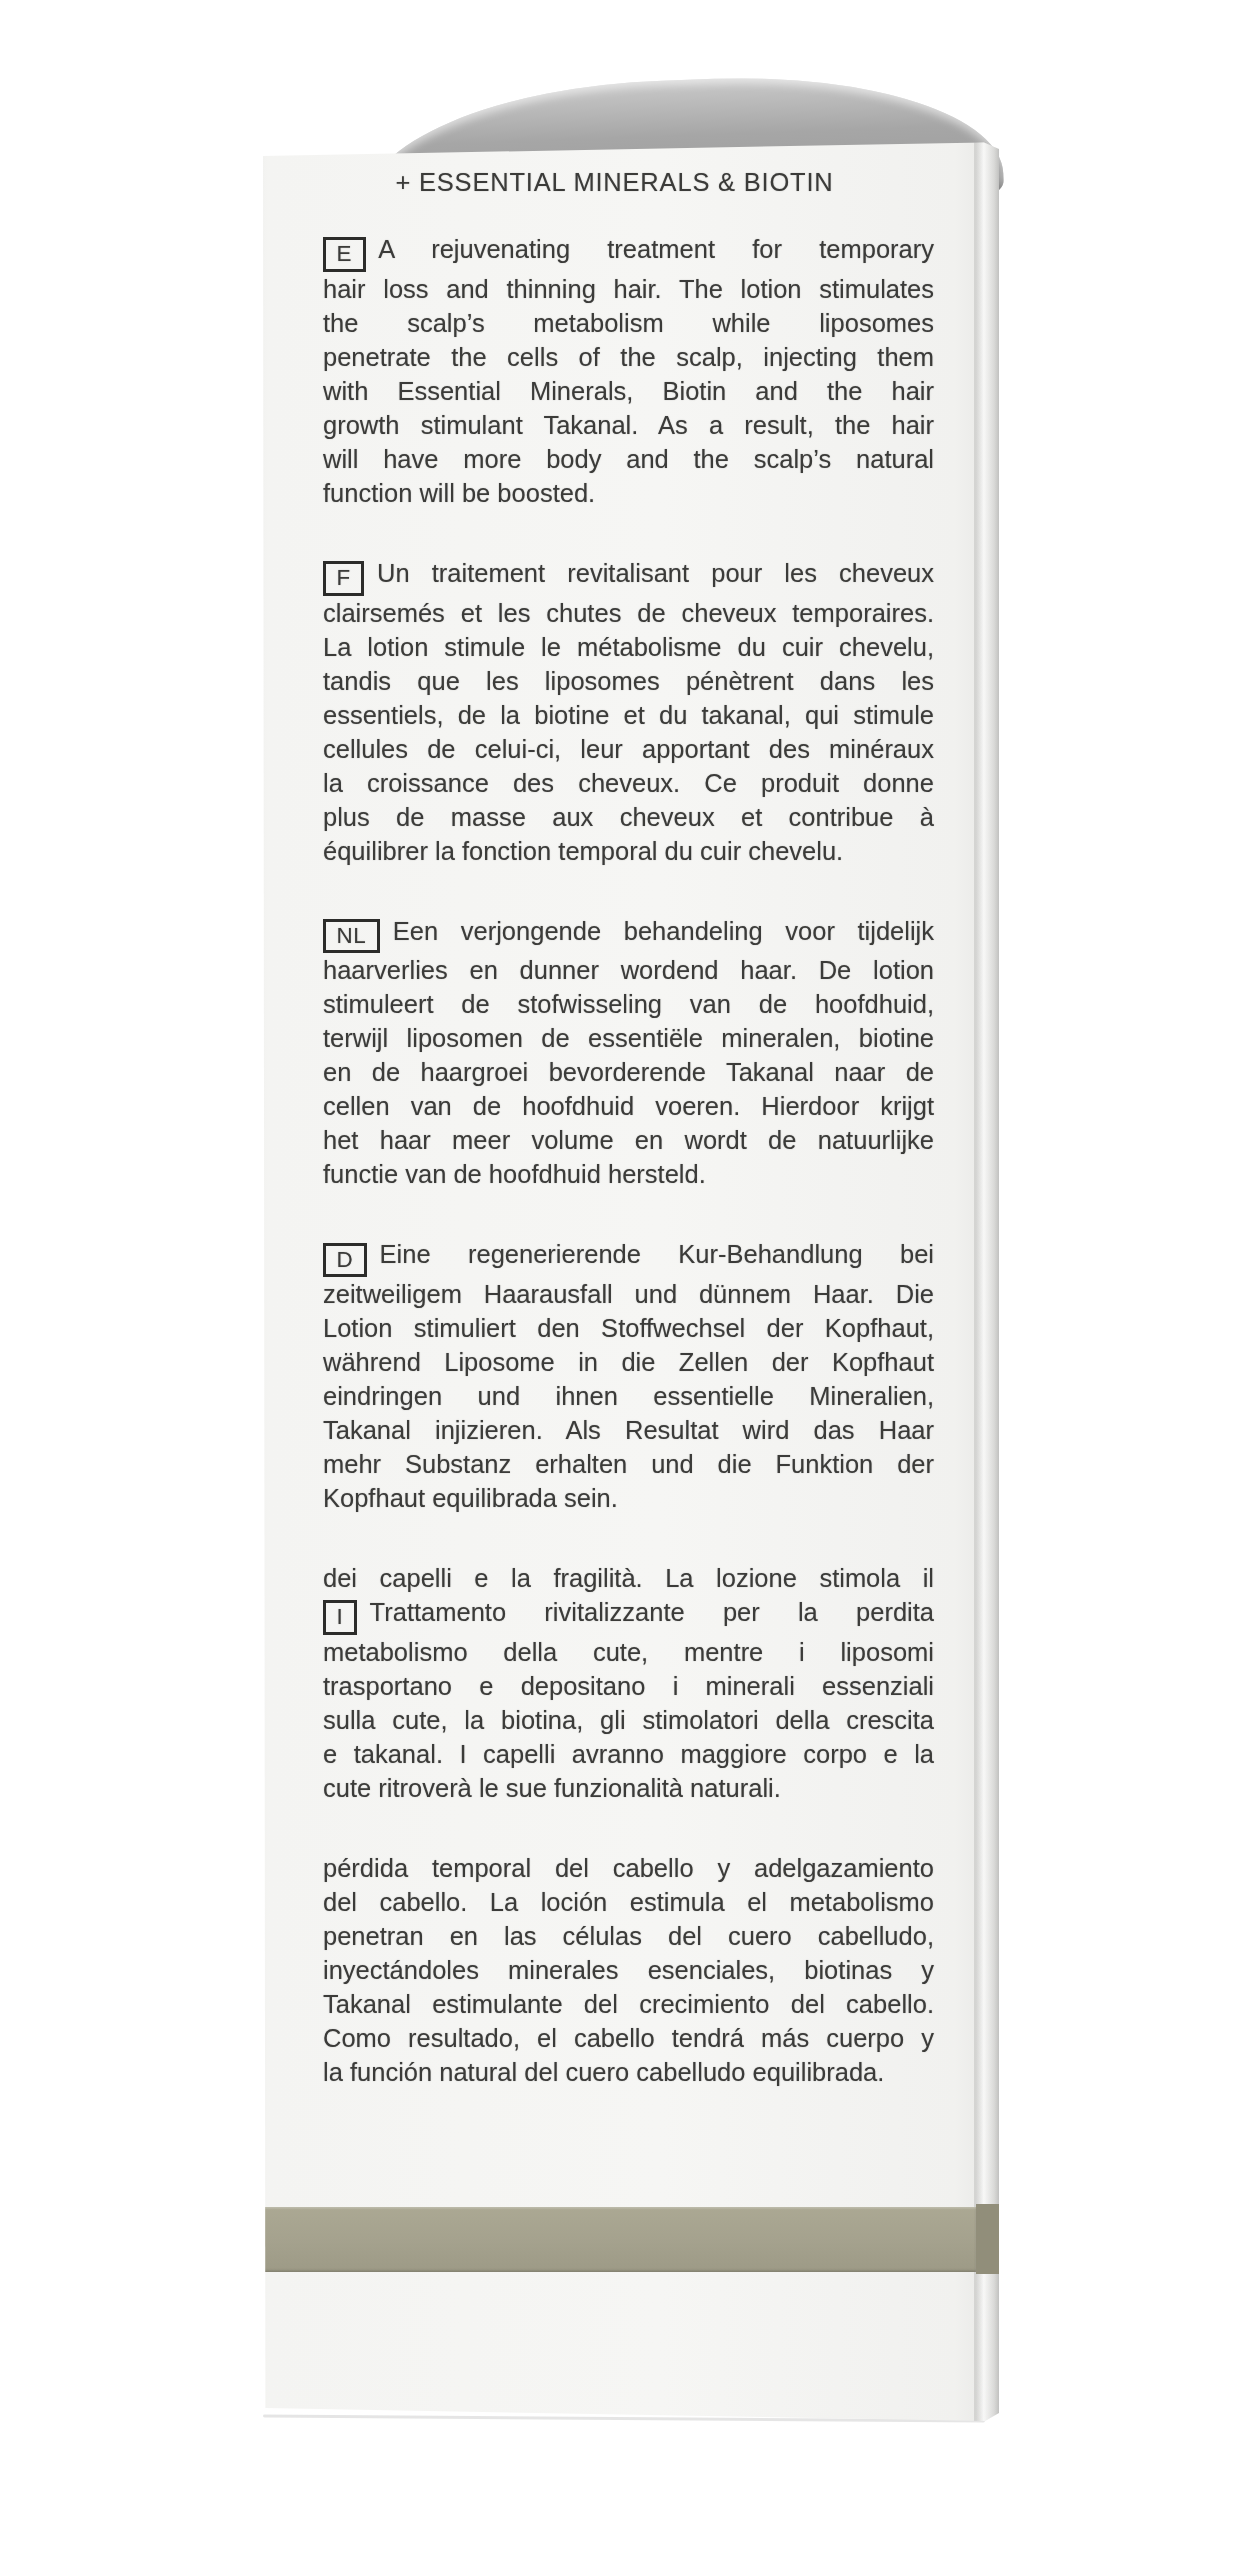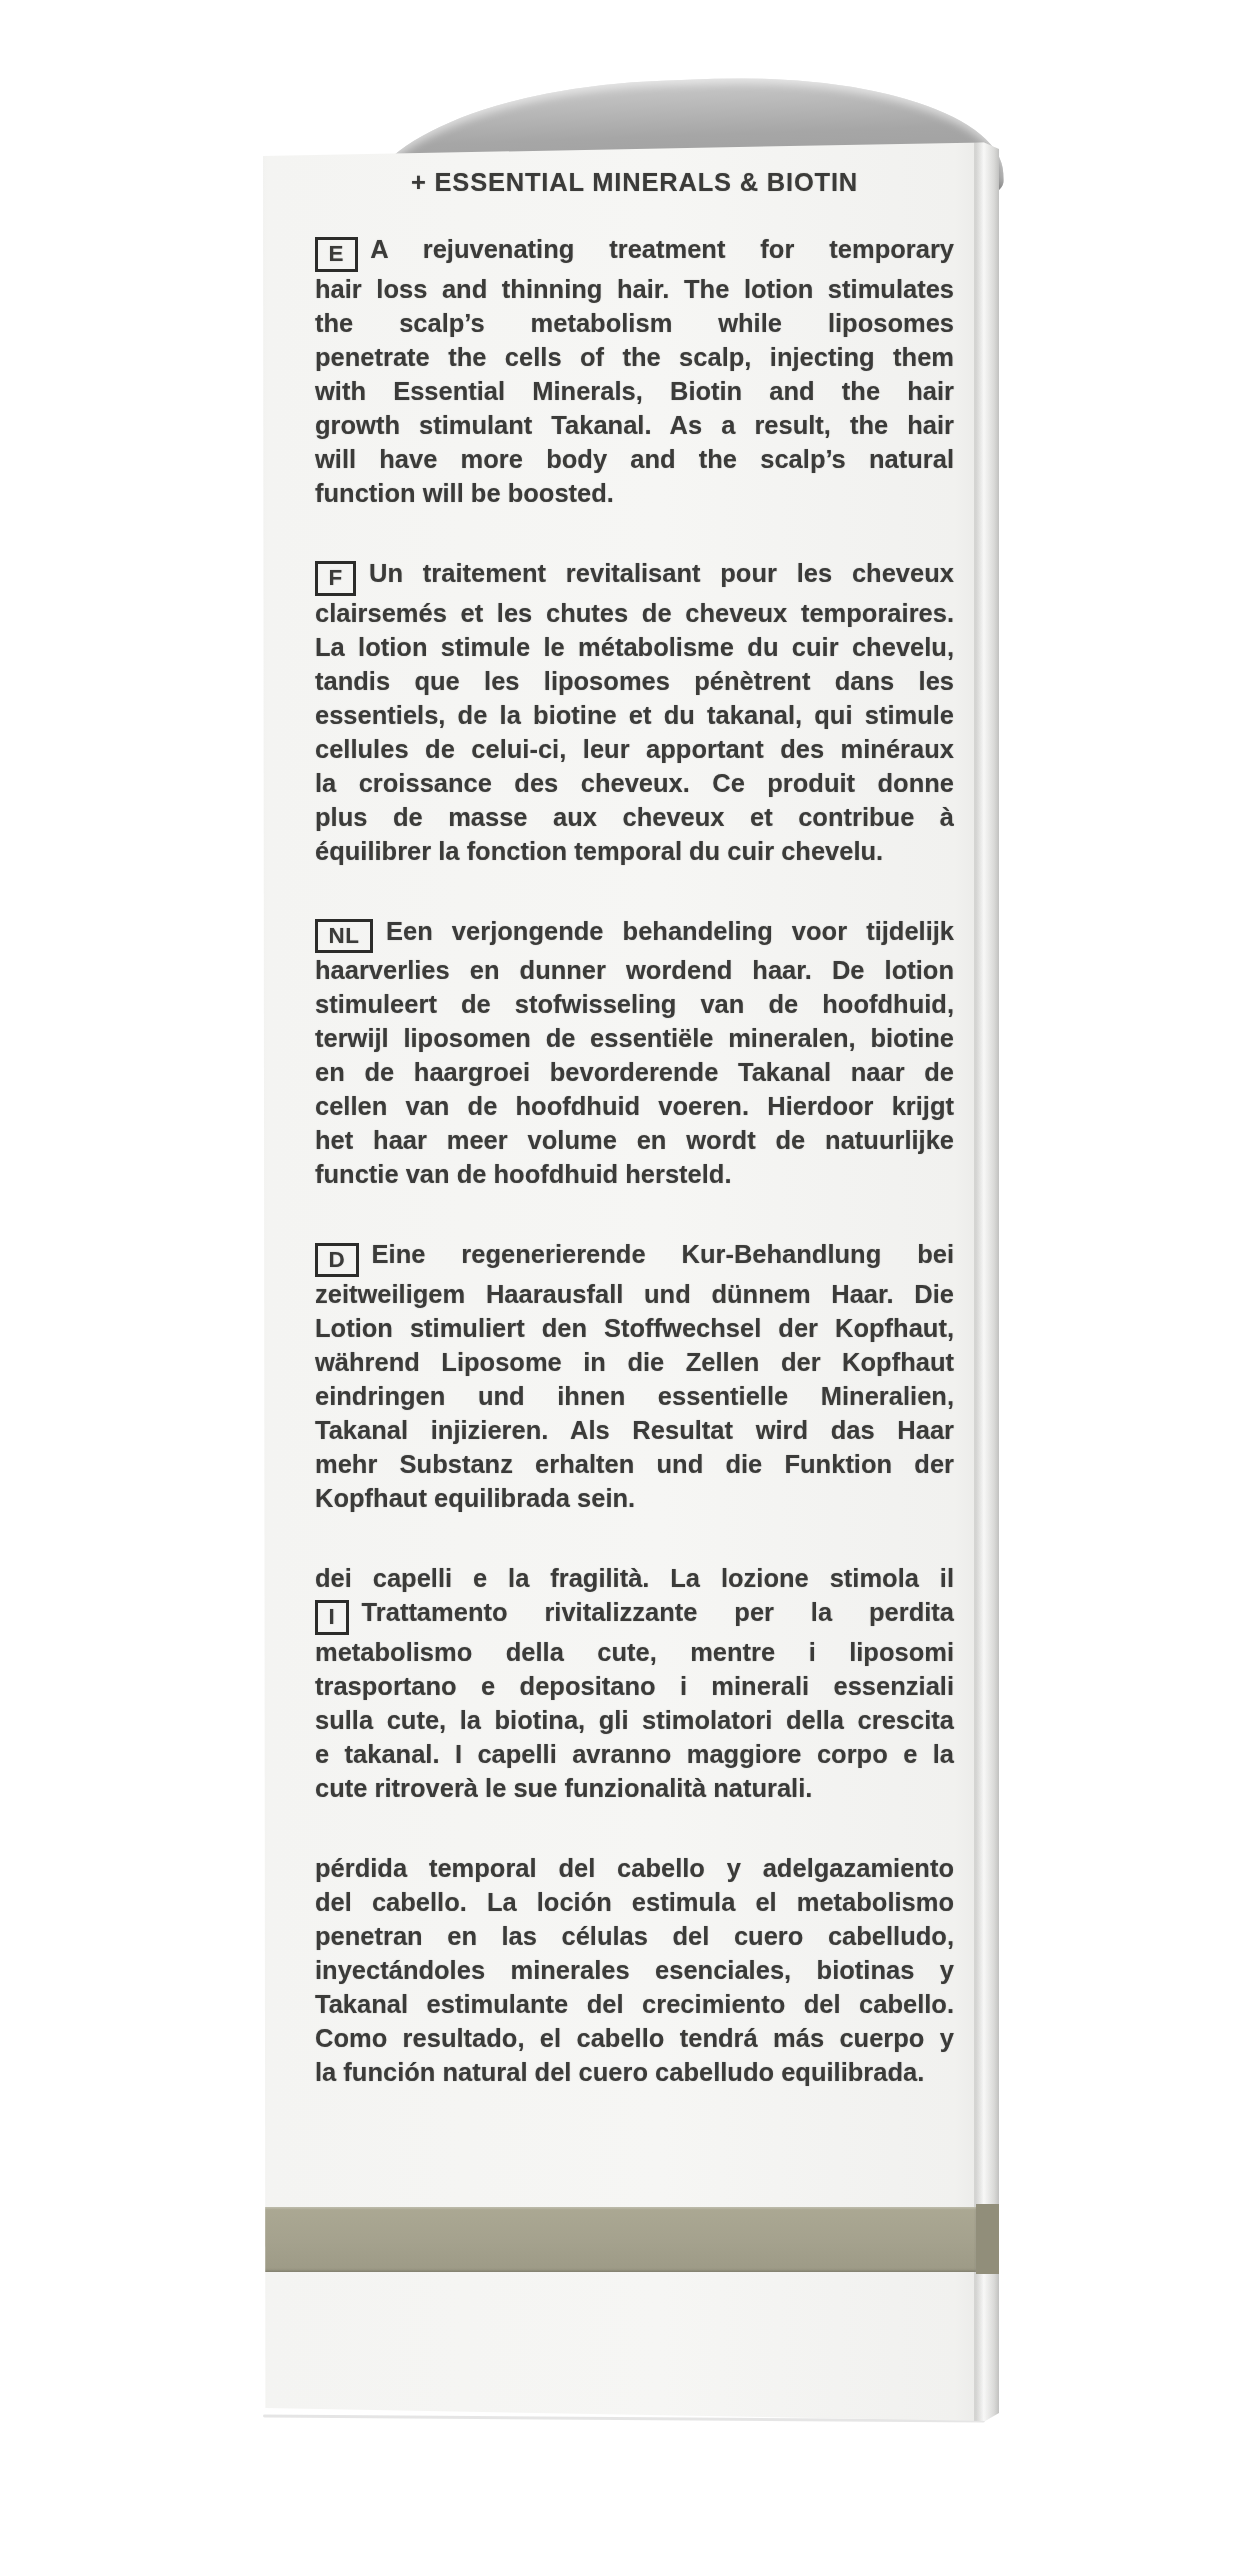--- a/index.html
+++ b/index.html
@@ -60,34 +60,33 @@
     left: 263px; top: 2417px; width: 722px; height: 3.2px;
     background: rgba(0,0,0,0.10);
     transform: rotate(0.4deg);
     border-radius: 1.6px;
     z-index: 1;
   }
 
   
   .text-col {
     position: absolute;
-    left: 72px; top: 38px; width: 639px;
+    left: 52px; top: 38px; width: 639px;
     color: var(--text, #3b3b39);
     text-shadow: 0 0 1.2px rgba(59,59,57,0.38);
-    font-weight: bold;
   }
   .panel-title {
     font-size: 25.5px;
     line-height: 32px;
     letter-spacing: 0.8px;
     text-align: center;
     margin-bottom: 34px;
     white-space: nowrap;
   }
-  .para { margin-bottom: 46px; }
+  .para { margin-bottom: 46px; margin-left: 28px; }
   .ln {
     font-size: 25.5px;
     line-height: 34px;
     text-align: justify;
     text-align-last: justify;
     white-space: normal;
   }
   .ln.last { text-align-last: left; }
   .tag {
     display: inline-block;

